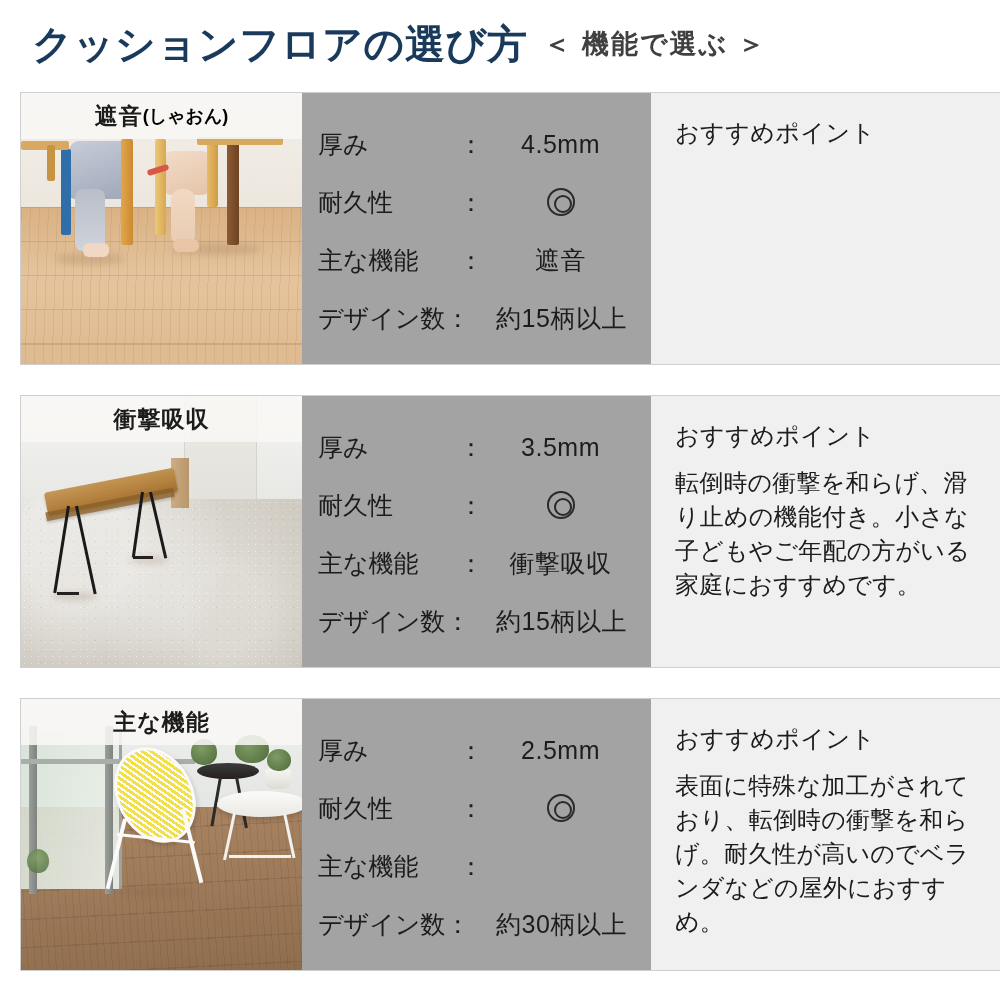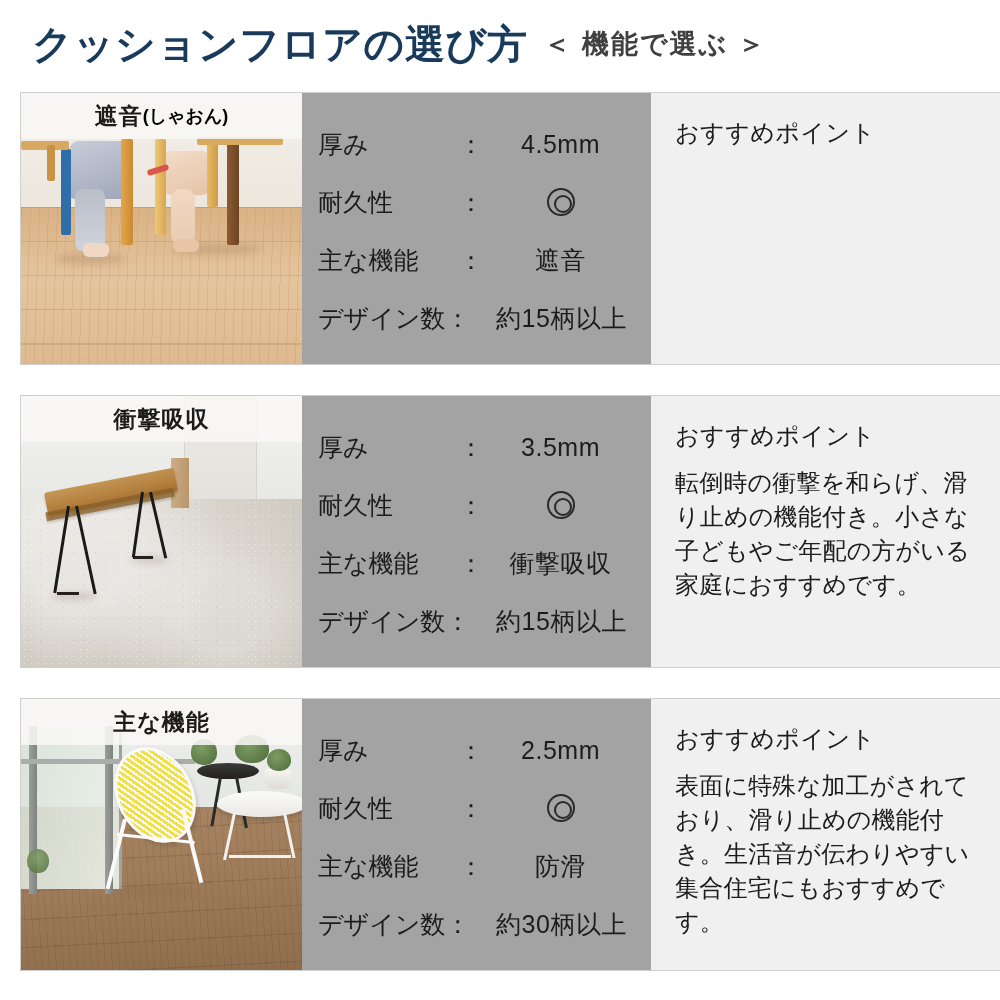--- a/index.html
+++ b/index.html
@@ -443,27 +443,26 @@
         <span class="spec-value">2.5mm</span>
       </div>
       <div class="spec-row kv">
         <span class="spec-label">耐久性</span>
         <span class="spec-colon">：</span>
         <span class="spec-value"><span class="mark-circle"></span></span>
       </div>
       <div class="spec-row kv">
         <span class="spec-label">主な機能</span>
         <span class="spec-colon">：</span>
-        <span class="spec-value">防滑</span>
       </div>
       <div class="spec-row wide">
         <span class="spec-label">デザイン数：</span>
         <span class="spec-value">約30柄以上</span>
       </div>
     </div>
 
     <div class="desc">
       <div class="desc-head">おすすめポイント</div>
-      <div class="desc-body">表面に特殊な加工がされており、滑り止めの機能付き。生活音が伝わりやすい集合住宅にもおすすめです。</div>
+      <div class="desc-body">表面に特殊な加工がされており、転倒時の衝撃を和らげ。耐久性が高いのでベランダなどの屋外におすすめ。</div>
     </div>
   </div>
 
 </div>
 
 </body></html>

